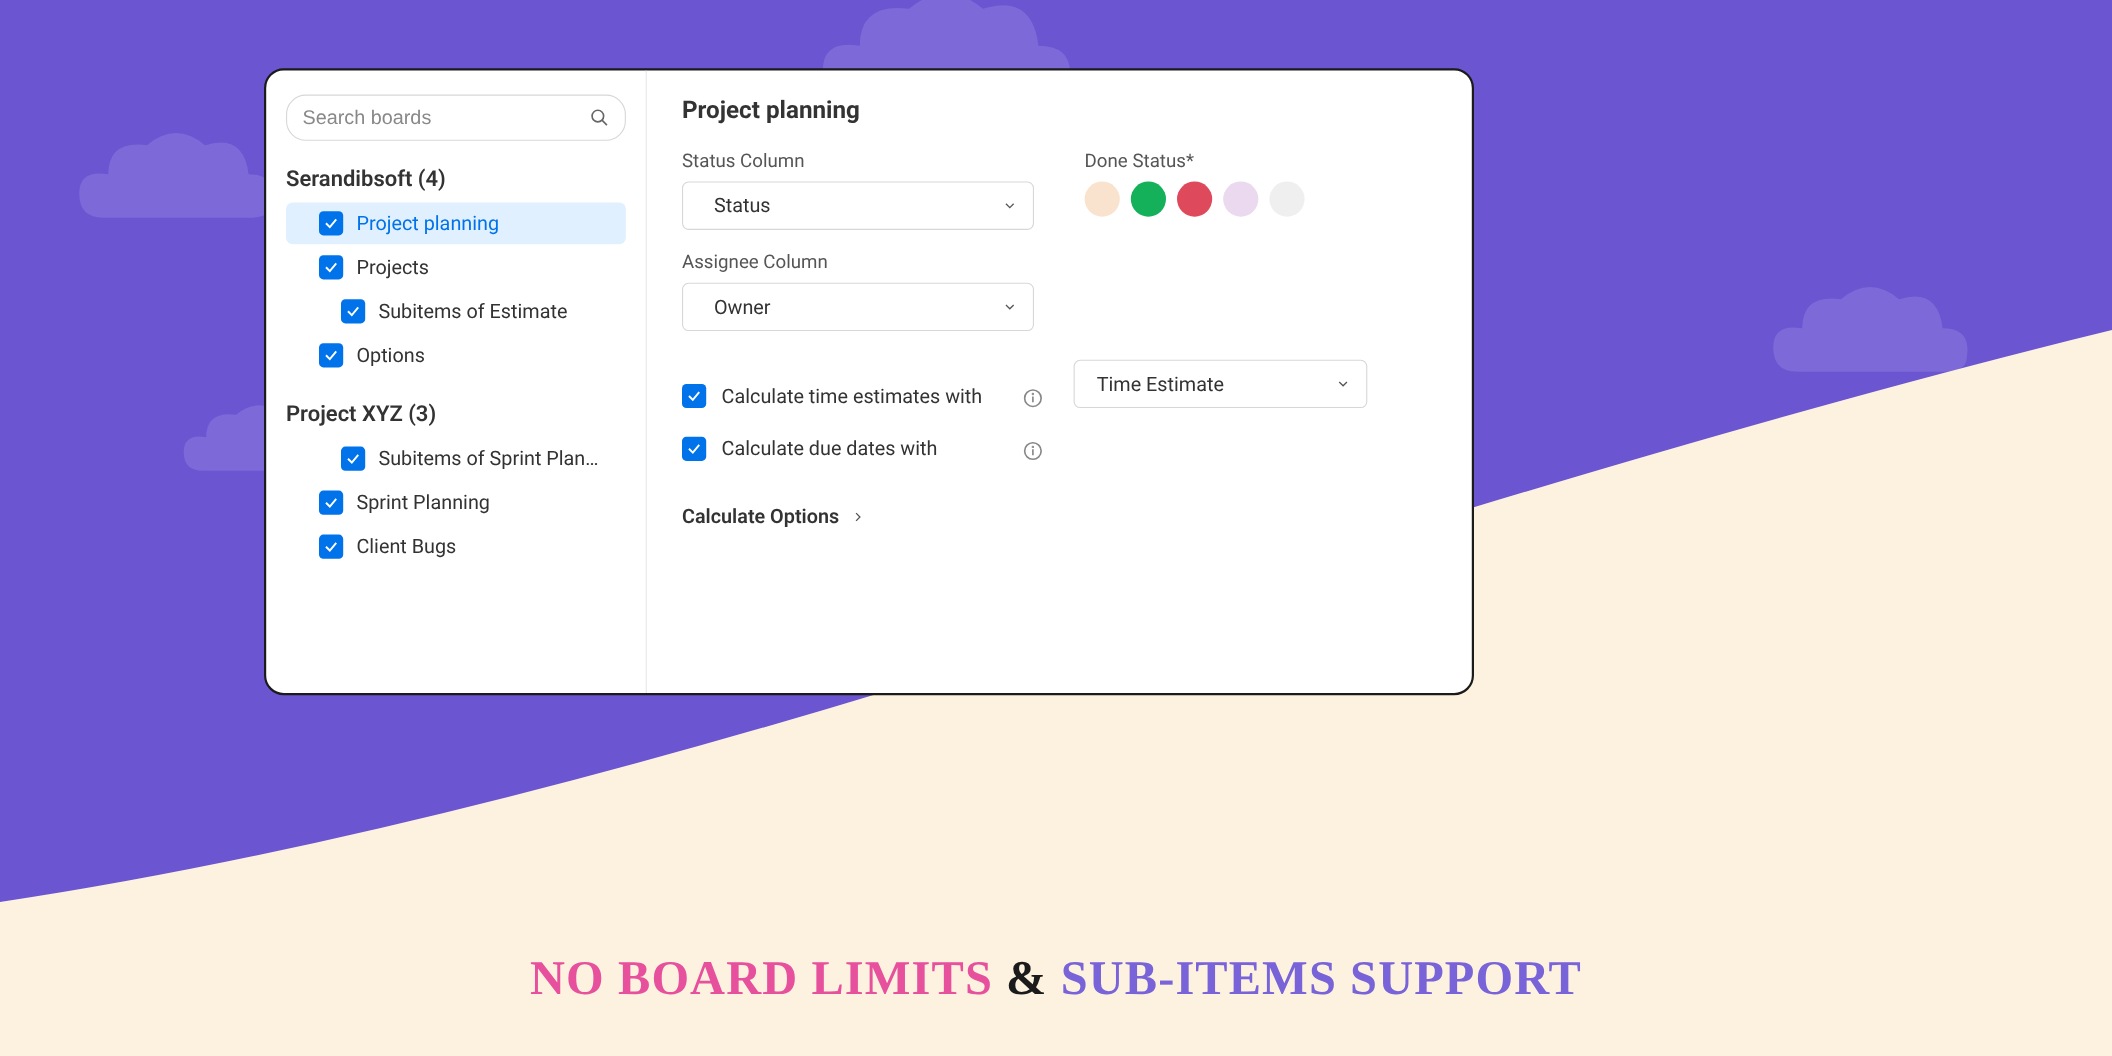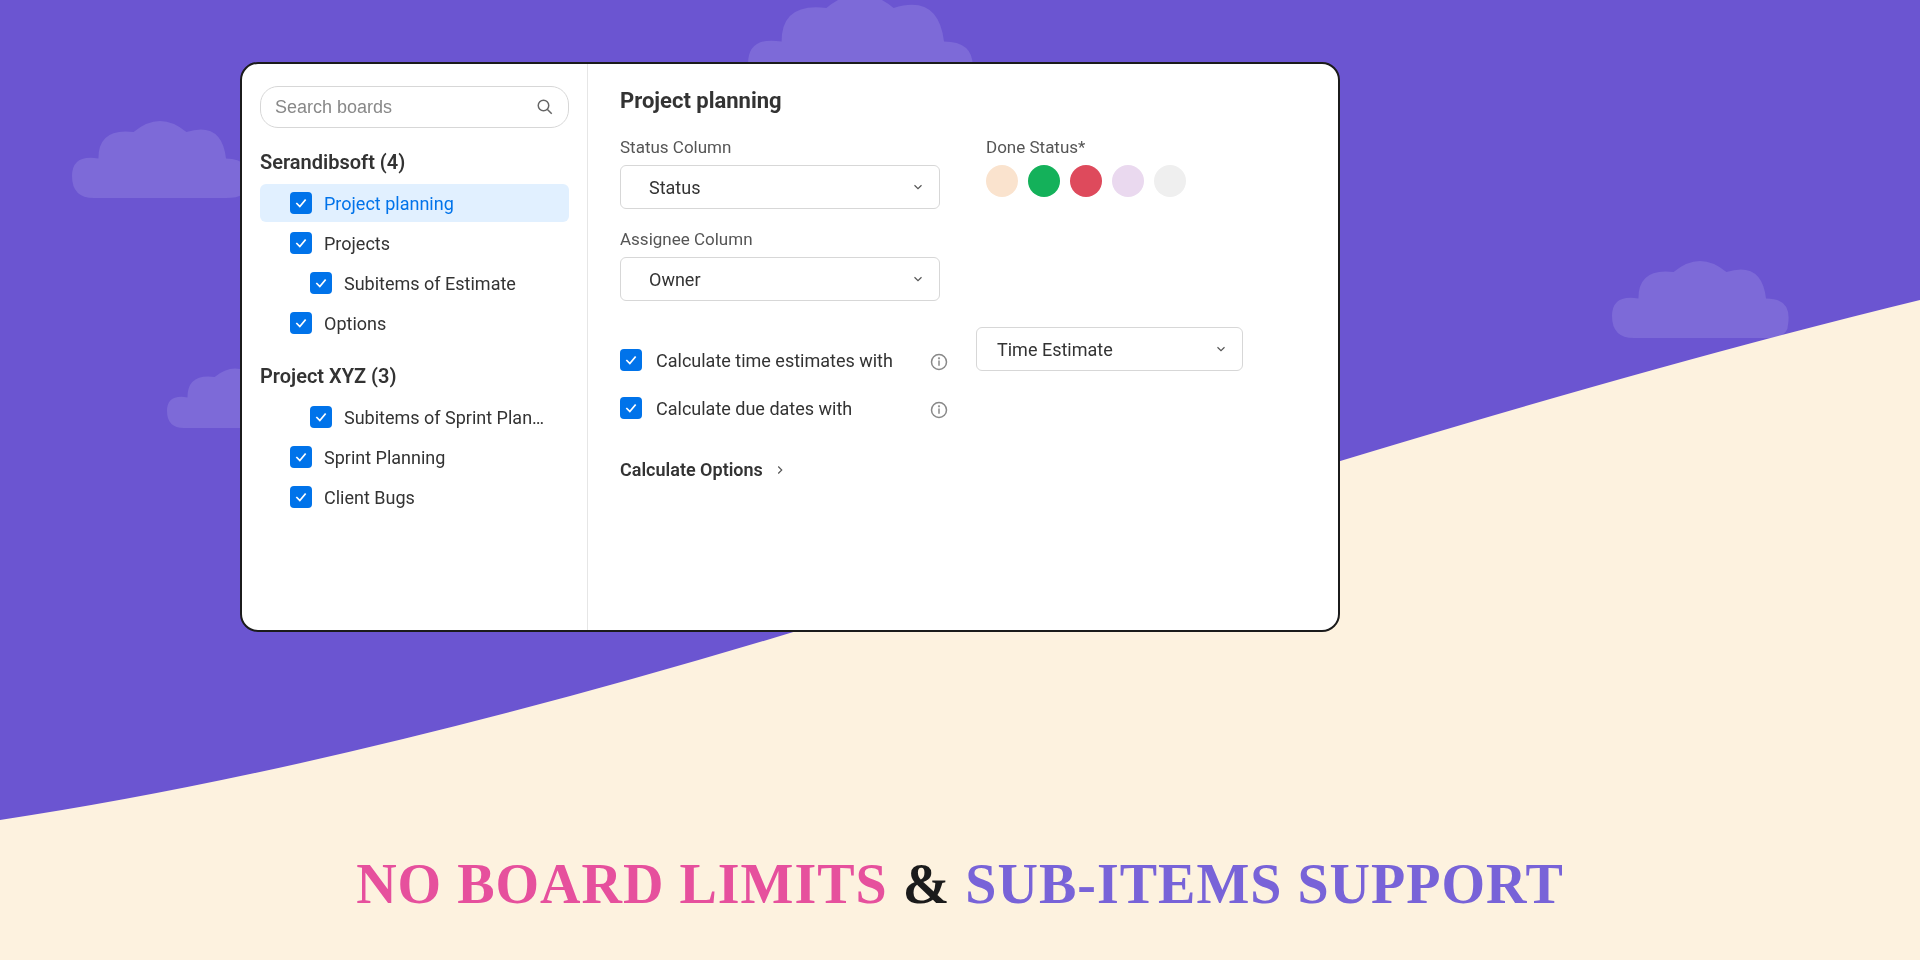--- a/index.html
+++ b/index.html
@@ -168,21 +168,21 @@
   
   .tagline {
     position: absolute;
     bottom: 48px;
     left: 0;
     width: 100%;
     text-align: center;
     z-index: 5;
     font-family: "Comic Sans MS", "Chalkboard SE", cursive;
     font-weight: 900;
-    font-size: 56px;
+    font-size: 44px;
     letter-spacing: 1px;
     line-height: 1;
   }
   .t-pink { color: #e6509d; }
   .t-black { color: #1b1b1b; }
   .t-purple { color: #7863d8; }
 </style>
 </head>
 <body>
 

